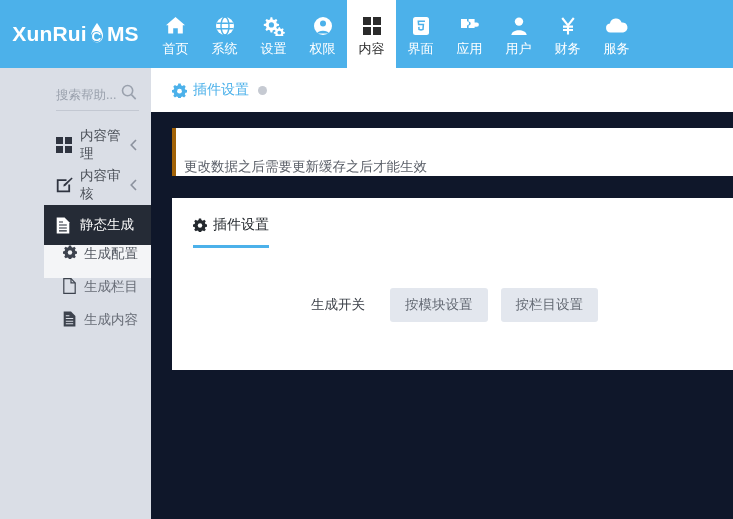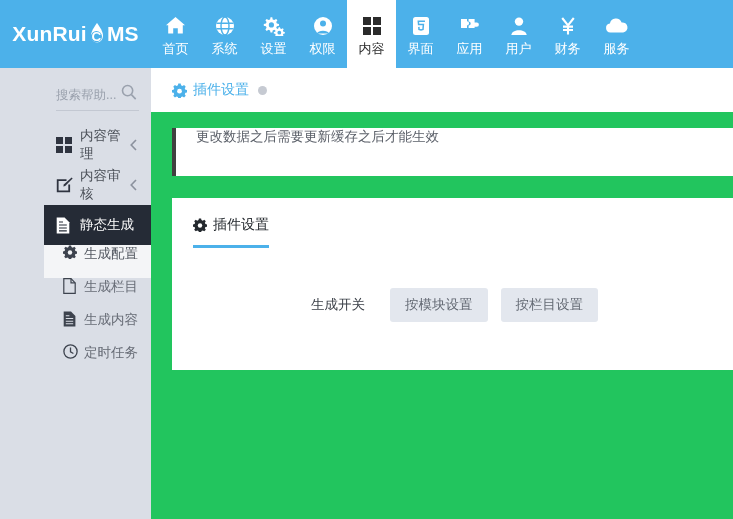--- a/index.html
+++ b/index.html
@@ -199,21 +199,21 @@
     background: #f4f5f7;
     color: #51565f;
   }
 
   
   .main {
     position: absolute;
     top: 68px; left: 151px;
     width: 582px;
     height: 451px;
-    background: #22c55e;
+    background: #0f172a;
     box-sizing: border-box;
   }
   .crumbbar {
     height: 44px;
     background: #ffffff;
     display: flex;
     align-items: center;
     padding-left: 21px;
     box-sizing: border-box;
   }
@@ -234,25 +234,25 @@
     border-radius: 50%;
     background: #c6cad2;
     margin-left: 9px;
   }
 
   .alertwrap {
     padding: 16px 0 0 21px;
   }
   .alert {
     background: #ffffff;
-    border-left: 4px solid #404040;
+    border-left: 4px solid #a16207;
     height: 48px;
     display: flex;
-    align-items: flex-start;
-    padding-left: 20px;
+    align-items: flex-end;
+    padding-left: 8px;
     font-size: 13.5px;
     color: #5a5f68;
     box-sizing: border-box;
   }
 
   .card {
     margin: 22px 0 0 21px;
     background: #ffffff;
     height: 172px;
     box-sizing: border-box;
@@ -521,29 +521,20 @@
         <div class="subitem">
           <span class="sicn">
             <svg width="13" height="16" viewBox="0 0 13 16">
                 <path d="M0.7 0.6 H8 L12.4 5 V15.4 H0.7 Z" fill="currentColor"></path>
                 <path d="M2.8 4.7 H6.4 M2.8 7.5 H10.2 M2.8 10.2 H10.2 M2.8 12.8 H10.2" stroke="#dadee6" stroke-width="1.1"></path>
               </svg>
           </span>
           <span class="slabel">生成内容</span>
         </div>
 
-        <div class="subitem">
-          <span class="sicn">
-            <svg width="15" height="15" viewBox="0 0 15 15">
-                <circle cx="7.5" cy="7.5" r="6.6" fill="none" stroke="currentColor" stroke-width="1.3"></circle>
-                <path d="M7.5 3.6 V7.8 L10.4 9.5" fill="none" stroke="currentColor" stroke-width="1.3"></path>
-              </svg>
-          </span>
-          <span class="slabel">定时任务</span>
-        </div>
 
       </div>
     </div>
   </div>
 
   <div class="main">
 
     <div class="crumbbar">
       <span class="cgear">
         <svg width="15" height="15" viewBox="0 0 15 15">

